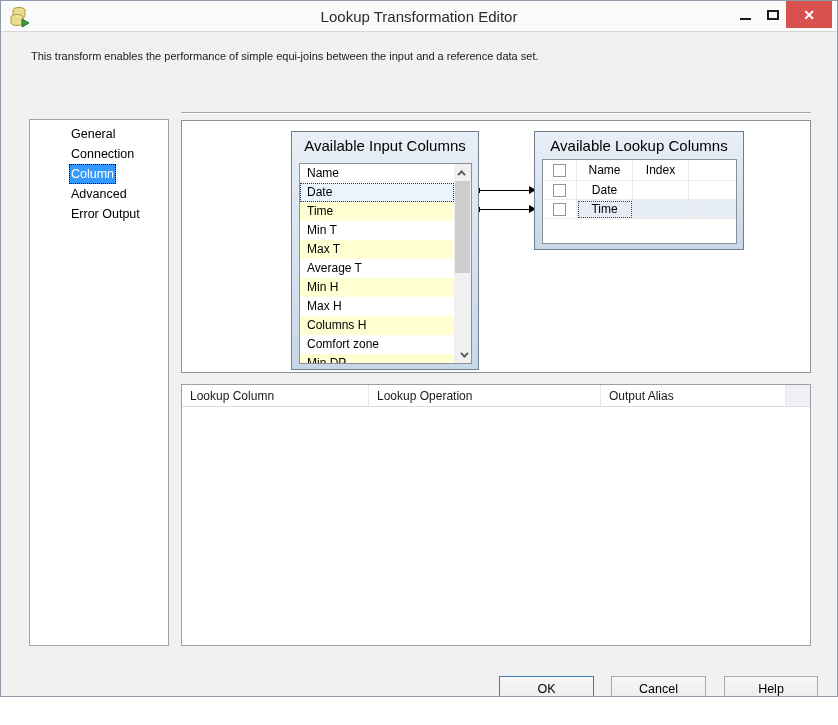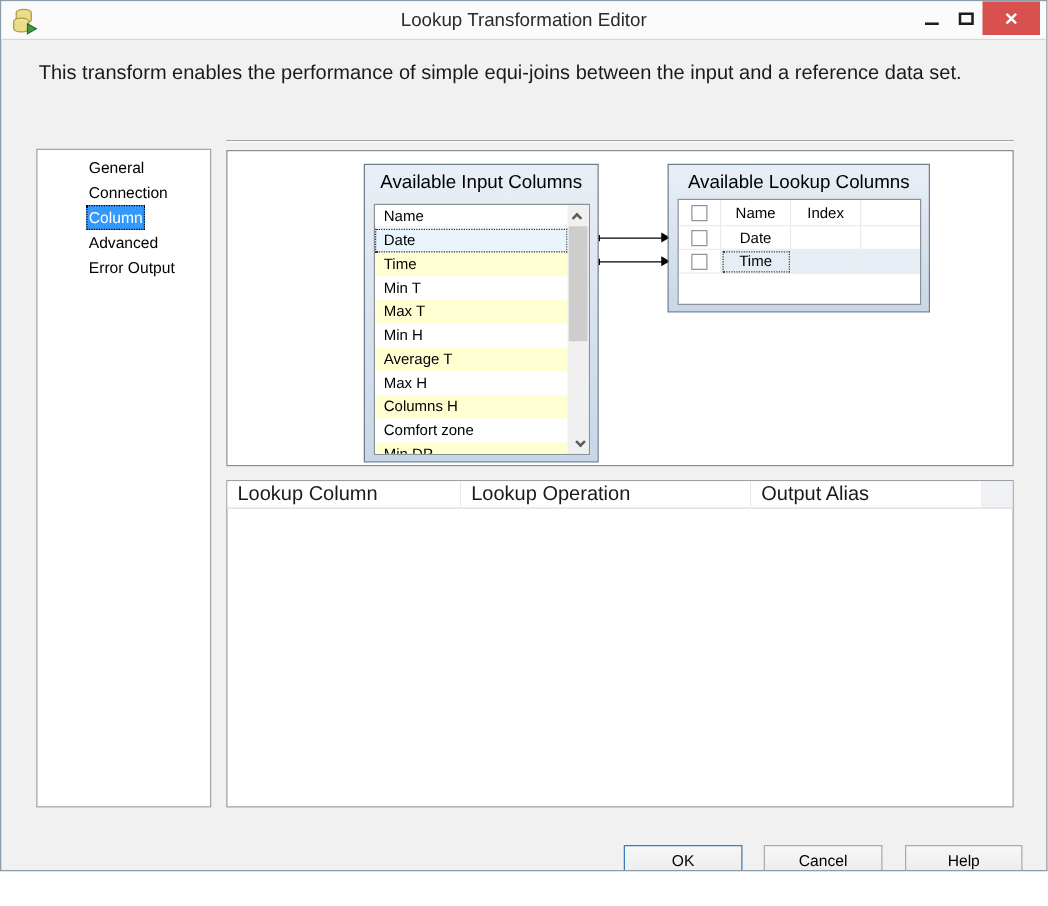--- a/index.html
+++ b/index.html
@@ -11,21 +11,21 @@
   .win-icon { position:absolute; left:8px; top:4px; width:24px; height:24px; }
   .title { position:absolute; left:0; top:0; width:100%; height:31px; line-height:31px; text-align:center; font-size:15px; color:#2b2b2b; }
   .cap-btn { position:absolute; top:0; height:27px; display:flex; align-items:center; justify-content:center; cursor:default; }
   .btn-min { left:732px; width:24px; }
   .btn-min .bar { width:11px; height:2px; background:#1b1b1b; margin-top:8px; }
   .btn-max { left:760px; width:24px; }
   .btn-max .box { width:12px; height:10px; border:2px solid #1b1b1b; background:transparent; }
   .btn-close { left:785px; width:46px; height:27px; background:#d9514f; color:#fff; font-size:14px; font-weight:bold; }
 
   
-  .desc { position:absolute; left:30px; top:49px; font-size:16px; color:#1a1a1a; }
+  .desc { position:absolute; left:30px; top:49px; font-size:11px; color:#1a1a1a; }
 
   
   .sidebar { position:absolute; left:28px; top:118px; width:140px; height:527px; background:#fff; border:1px solid #a3a3a3; padding-top:4px; }
   .side-item { height:20px; line-height:20px; padding-left:10px; font-size:12.5px; color:#000; white-space:nowrap; }
   .side-item .hl { display:inline-block; padding:0 2px;margin-left:29px; }
   .side-item.selected .hl { background:#3399ff; color:#fff; outline:1px dotted #000; outline-offset:-1px; }
 
   
   .divider { position:absolute; left:180px; top:111px; width:630px; height:2px; border-top:1px solid #a6a6a6; border-bottom:1px solid #fdfdfd; }
   .upper-panel { position:absolute; left:180px; top:119px; width:630px; height:253px; background:#fff; border:1px solid #8a9098; }
@@ -68,21 +68,21 @@
   .c-name { width:56px; }
   .c-index { width:56px; }
   .c-rest { flex:1; border-right:none; }
   .checkbox { width:13px; height:13px; background:#fff; border:1px solid #8f96a0; }
   .row-time .c-name, .row-time .c-index, .row-time .c-rest { background:#e7edf4; }
   .cell-focus { outline:1px dotted #444; outline-offset:-2px; }
 
   
   .lower-grid { position:absolute; left:180px; top:383px; width:630px; height:262px; background:#fff; border:1px solid #9aa0a6; }
   .lg-header { display:flex; height:22px; }
-  .lg-cell { line-height:22px; padding-left:8px; font-size:16px; color:#1a1a1a; border-right:1px solid #e8e8e8; border-bottom:1px solid #dcdcdc; background:#fff; white-space:nowrap; }
+  .lg-cell { line-height:22px; padding-left:8px; font-size:12px; color:#1a1a1a; border-right:1px solid #e8e8e8; border-bottom:1px solid #dcdcdc; background:#fff; white-space:nowrap; }
   .lg-c1 { width:187px; } .lg-c2 { width:232px; } .lg-c3 { width:185px; }
   .lg-rest { flex:1; border-right:none; border-bottom:1px solid #dcdcdc; background:#eff1f4; }
 
   
   .dlg-btn { position:absolute; top:675px; height:26px; background:linear-gradient(#f7f7f7,#ebebeb); border:1px solid #ababab; font-size:12.5px; color:#000; text-align:center; line-height:24px; font-family:"Liberation Sans", sans-serif; }
   .btn-ok { left:498px; width:95px; border:1px solid #3a7ebd; }
   .btn-cancel { left:610px; width:95px; }
   .btn-help { left:723px; width:94px; }
 
   
@@ -130,22 +130,22 @@
 
     <div class="colbox aic-box">
       <div class="colbox-title">Available Input Columns</div>
       <div class="aic-list">
         <div class="aic-header">Name</div>
         <div class="aic-rows">
           <div class="aic-row selected">Date</div>
           <div class="aic-row">Time</div>
           <div class="aic-row">Min T</div>
           <div class="aic-row">Max T</div>
+          <div class="aic-row">Average T</div>
           <div class="aic-row">Min H</div>
-          <div class="aic-row">Average T</div>
           <div class="aic-row">Max H</div>
           <div class="aic-row">Columns H</div>
           <div class="aic-row">Comfort zone</div>
           <div class="aic-row">Min DP</div>
         </div>
         <div class="vscroll">
           <div class="scroll-arrow up">
               <div class="chev up"></div>
             </div>
           <div class="vthumb"></div>

